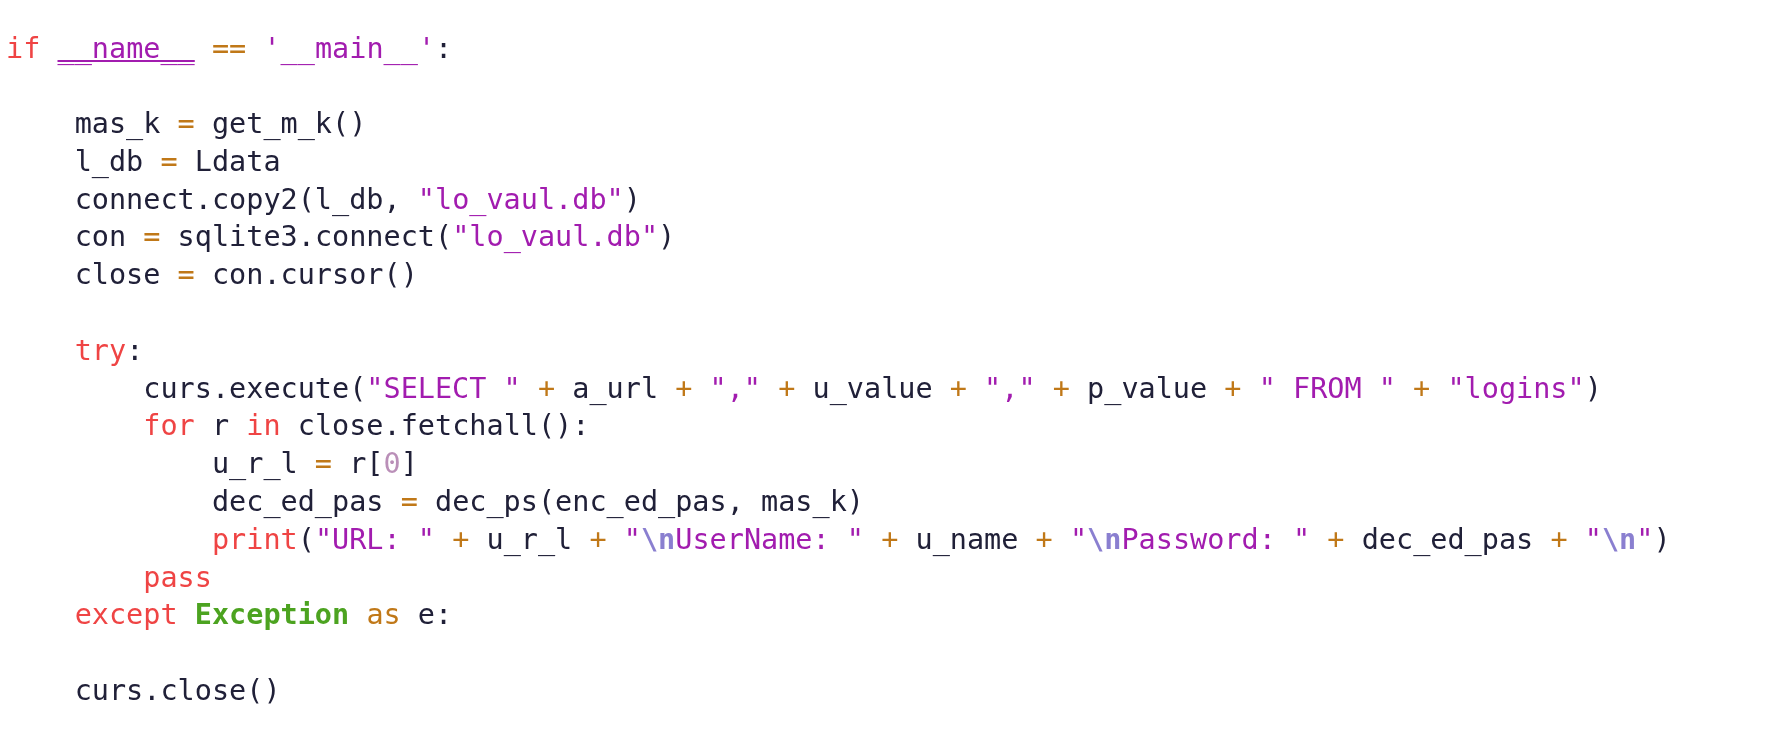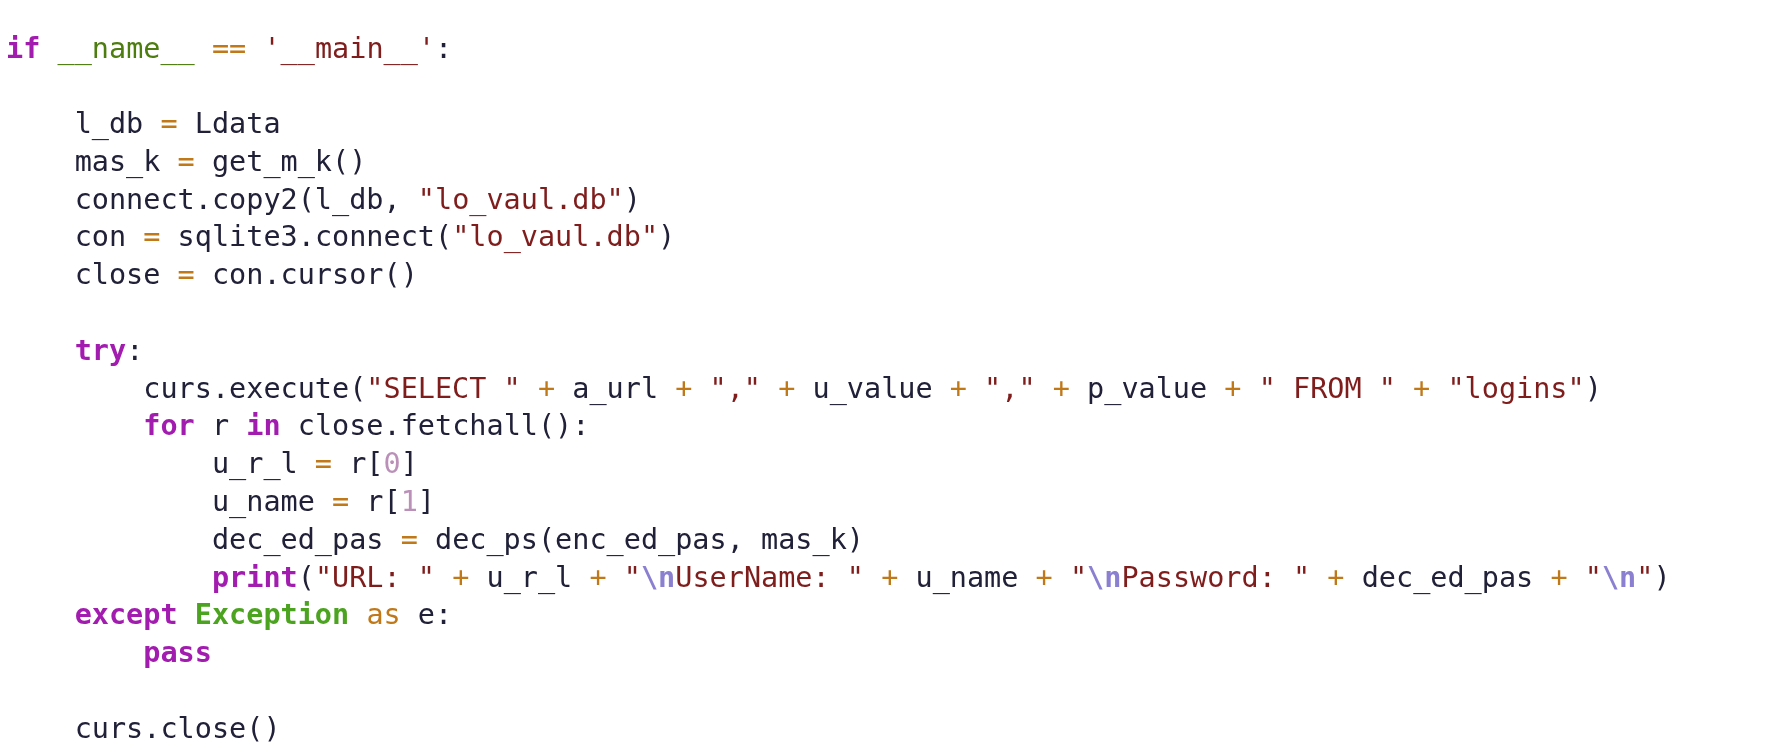--- a/index.html
+++ b/index.html
@@ -34,48 +34,47 @@
     padding-top: 1px;
   }
 
   .line {
     white-space: pre;
     height: 37.8px;
     display: block;
   }
 
   
-  .tok-kw      { color: #a21caf; font-weight: bold; }
-  .tok-dunder  { color: #4d7c0f; }
-  .tok-str     { color: #7f1d1d; }
+  .tok-kw      { color: #ef4444; font-weight: normal; }
+  .tok-dunder  { color: #a21caf; text-decoration: underline; }
+  .tok-str     { color: #a21caf; }
   .tok-num     { color: #ba8fb8; }
   .tok-esc     { color: #8a7fd0; font-weight: bold; }
   .tok-builtin { color: #4ca320; font-weight: bold; }
   .tok-op      { color: #c07818; }
   .tok-as      { color: #c07818; }
   .tok-name    { color: #202038; }
   .tok-punct   { color: #202038; }
 </style>
 </head>
 <body>
 
 <div id="code-viewer">
   <pre class="code-block" id="code-root"><span class="line"><span class="tok-kw">if</span><span class="tok-punct"> </span><span class="tok-dunder">__name__</span><span class="tok-punct"> </span><span class="tok-op">==</span><span class="tok-punct"> </span><span class="tok-str">'__main__'</span><span class="tok-punct">:</span>
 </span><span class="line">
+</span><span class="line"><span class="tok-name">    mas_k </span><span class="tok-op">=</span><span class="tok-name"> get_m_k()</span>
 </span><span class="line"><span class="tok-name">    l_db </span><span class="tok-op">=</span><span class="tok-name"> Ldata</span>
-</span><span class="line"><span class="tok-name">    mas_k </span><span class="tok-op">=</span><span class="tok-name"> get_m_k()</span>
 </span><span class="line"><span class="tok-name">    connect.copy2(l_db, </span><span class="tok-str">"lo_vaul.db"</span><span class="tok-punct">)</span>
 </span><span class="line"><span class="tok-name">    con </span><span class="tok-op">=</span><span class="tok-name"> sqlite3.connect(</span><span class="tok-str">"lo_vaul.db"</span><span class="tok-punct">)</span>
 </span><span class="line"><span class="tok-name">    close </span><span class="tok-op">=</span><span class="tok-name"> con.cursor()</span>
 </span><span class="line">
 </span><span class="line"><span class="tok-punct">    </span><span class="tok-kw">try</span><span class="tok-punct">:</span>
 </span><span class="line"><span class="tok-name">        curs.execute(</span><span class="tok-str">"SELECT "</span><span class="tok-op"> + </span><span class="tok-name">a_url</span><span class="tok-op"> + </span><span class="tok-str">","</span><span class="tok-op"> + </span><span class="tok-name">u_value</span><span class="tok-op"> + </span><span class="tok-str">","</span><span class="tok-op"> + </span><span class="tok-name">p_value</span><span class="tok-op"> + </span><span class="tok-str">" FROM "</span><span class="tok-op"> + </span><span class="tok-str">"logins"</span><span class="tok-punct">)</span>
 </span><span class="line"><span class="tok-punct">        </span><span class="tok-kw">for</span><span class="tok-name"> r </span><span class="tok-kw">in</span><span class="tok-name"> close.fetchall():</span>
 </span><span class="line"><span class="tok-name">            u_r_l </span><span class="tok-op">=</span><span class="tok-name"> r[</span><span class="tok-num">0</span><span class="tok-punct">]</span>
-</span><span class="line"><span class="tok-name">            u_name </span><span class="tok-op">=</span><span class="tok-name"> r[</span><span class="tok-num">1</span><span class="tok-punct">]</span>
 </span><span class="line"><span class="tok-name">            dec_ed_pas </span><span class="tok-op">=</span><span class="tok-name"> dec_ps(enc_ed_pas, mas_k)</span>
 </span><span class="line"><span class="tok-punct">            </span><span class="tok-kw">print</span><span class="tok-punct">(</span><span class="tok-str">"URL: "</span><span class="tok-op"> + </span><span class="tok-name">u_r_l</span><span class="tok-op"> + </span><span class="tok-str">"</span><span class="tok-esc">\n</span><span class="tok-str">UserName: "</span><span class="tok-op"> + </span><span class="tok-name">u_name</span><span class="tok-op"> + </span><span class="tok-str">"</span><span class="tok-esc">\n</span><span class="tok-str">Password: "</span><span class="tok-op"> + </span><span class="tok-name">dec_ed_pas</span><span class="tok-op"> + </span><span class="tok-str">"</span><span class="tok-esc">\n</span><span class="tok-str">"</span><span class="tok-punct">)</span>
+</span><span class="line"><span class="tok-punct">        </span><span class="tok-kw">pass</span>
 </span><span class="line"><span class="tok-punct">    </span><span class="tok-kw">except</span><span class="tok-punct"> </span><span class="tok-builtin">Exception</span><span class="tok-punct"> </span><span class="tok-as">as</span><span class="tok-name"> e:</span>
-</span><span class="line"><span class="tok-punct">        </span><span class="tok-kw">pass</span>
 </span><span class="line">
 </span><span class="line"><span class="tok-name">    curs.close()</span>
 </span></pre>
 </div>
 
 </body></html>

